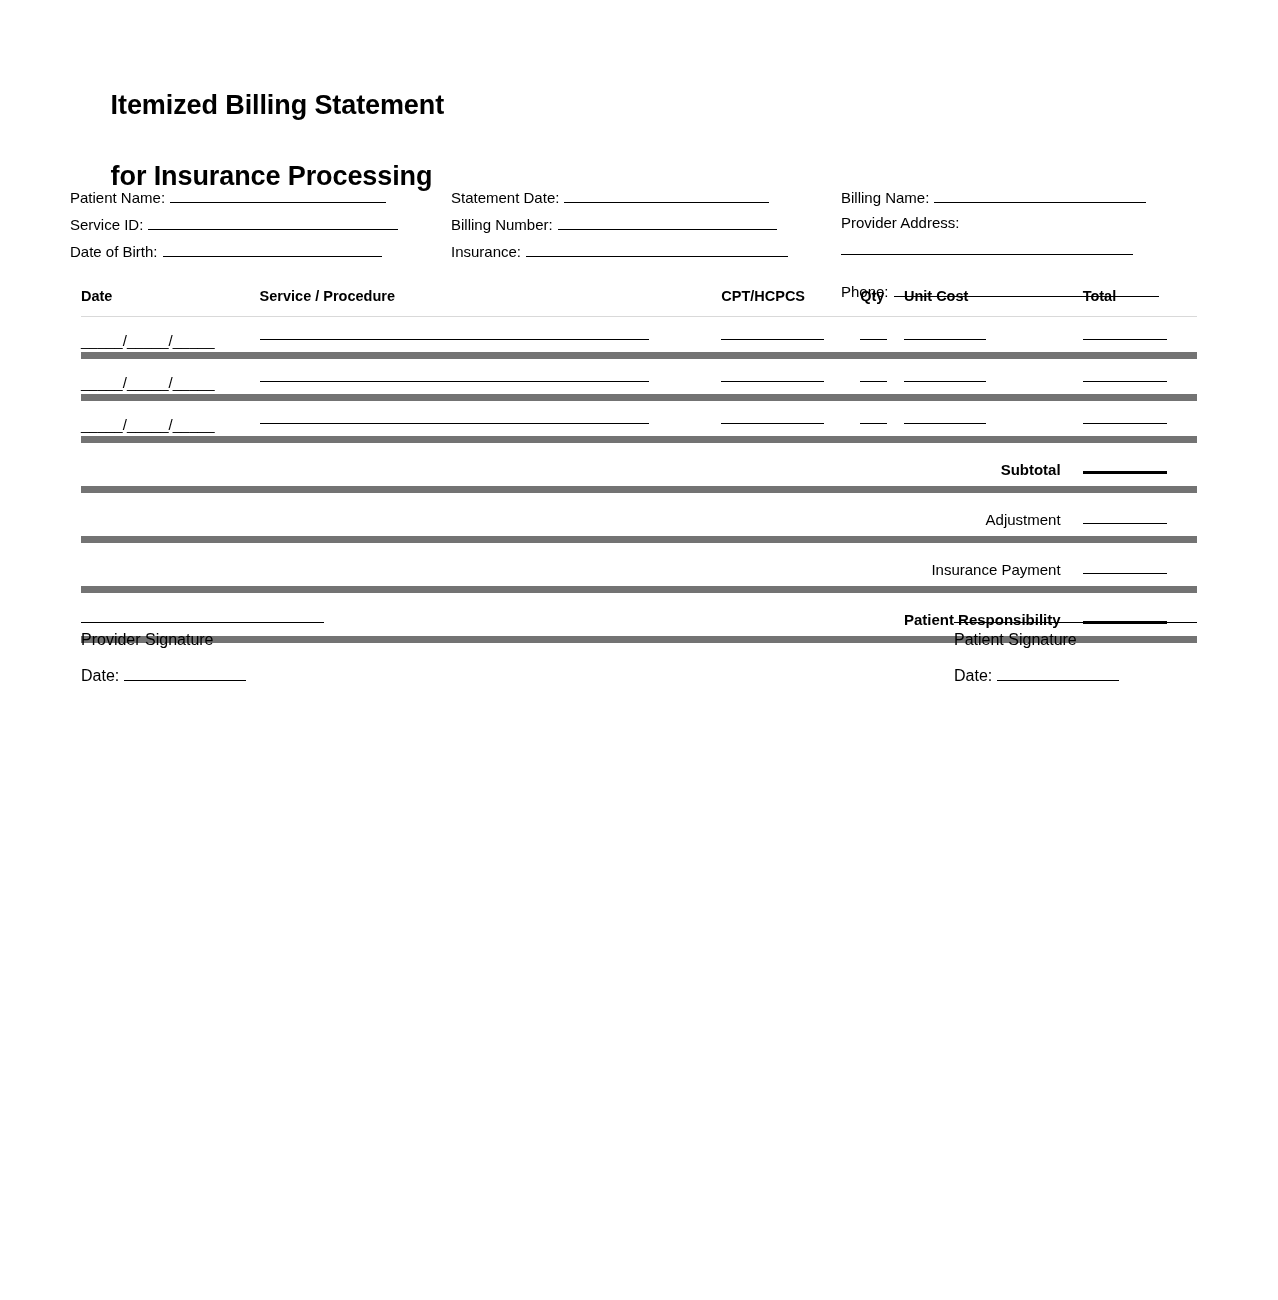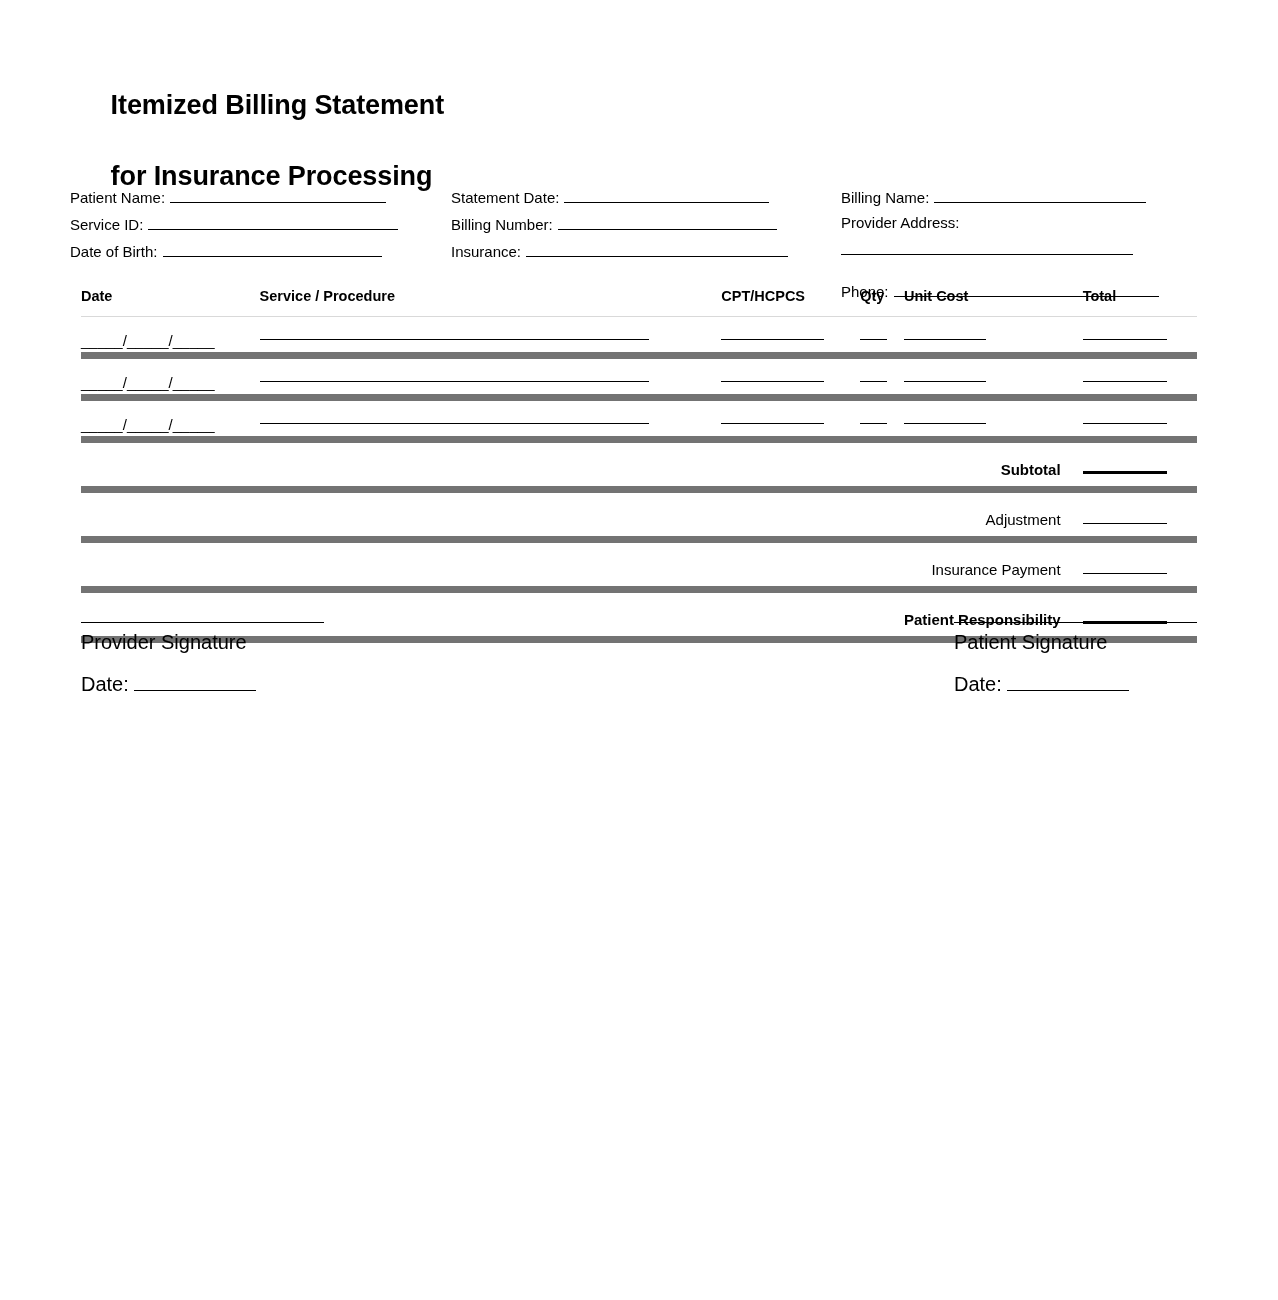--- a/index.html
+++ b/index.html
@@ -151,21 +151,21 @@
     border-bottom-width: 1.8px;
   }
   .tot-value.bold .cellline {
     border-bottom-width: 3px;
   }
   .spacer-cell { border-bottom: 1px solid #d9d9d9; }
 
   
   .sig {
     position: absolute;
-    font-size: 20px;
+    font-size: 16px;
     line-height: 1.28;
   }
   .sig.provider { left: 81px;  top: 622px; width: 245px; }
   .sig.patient  { left: 954px; top: 622px; width: 245px; }
   .sig .sigline {
     border-top: 1.5px solid #000;
     height: 0;
     margin-bottom: 7px;
   }
   .sig.provider .sigline { width: 243px; }

